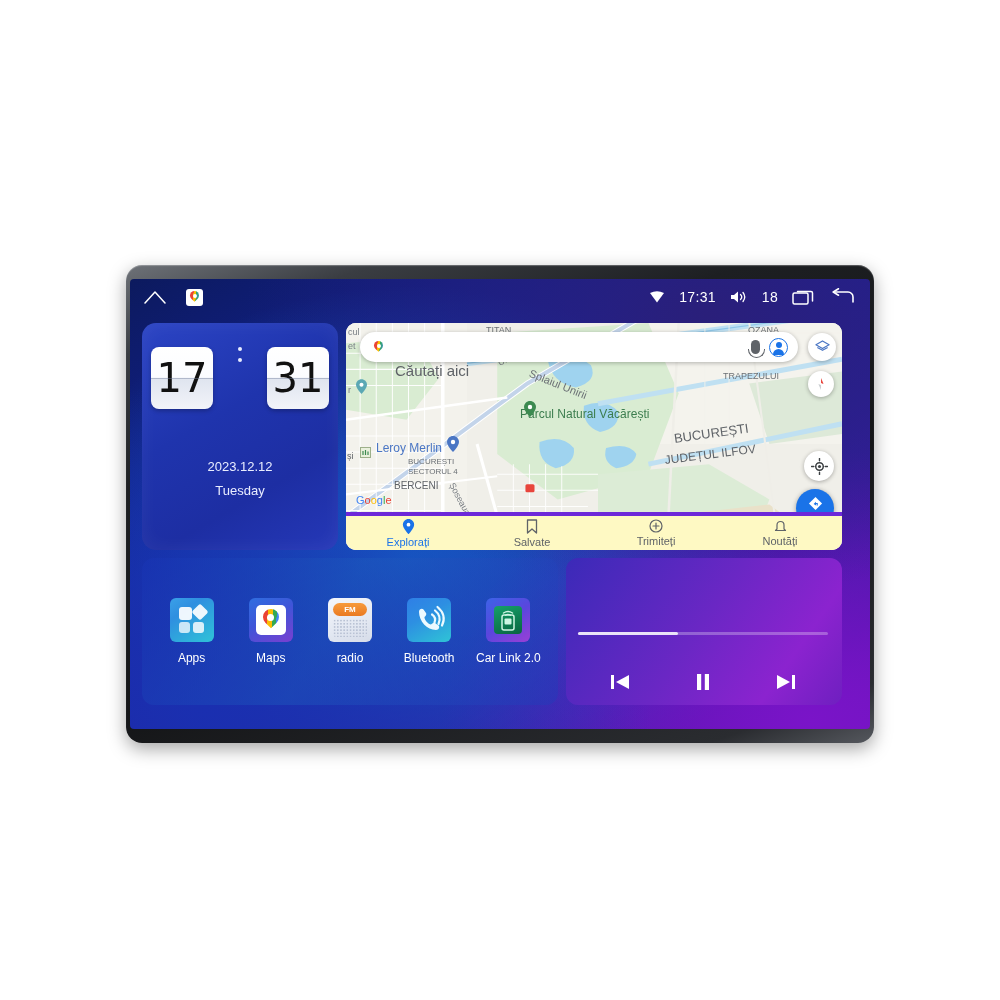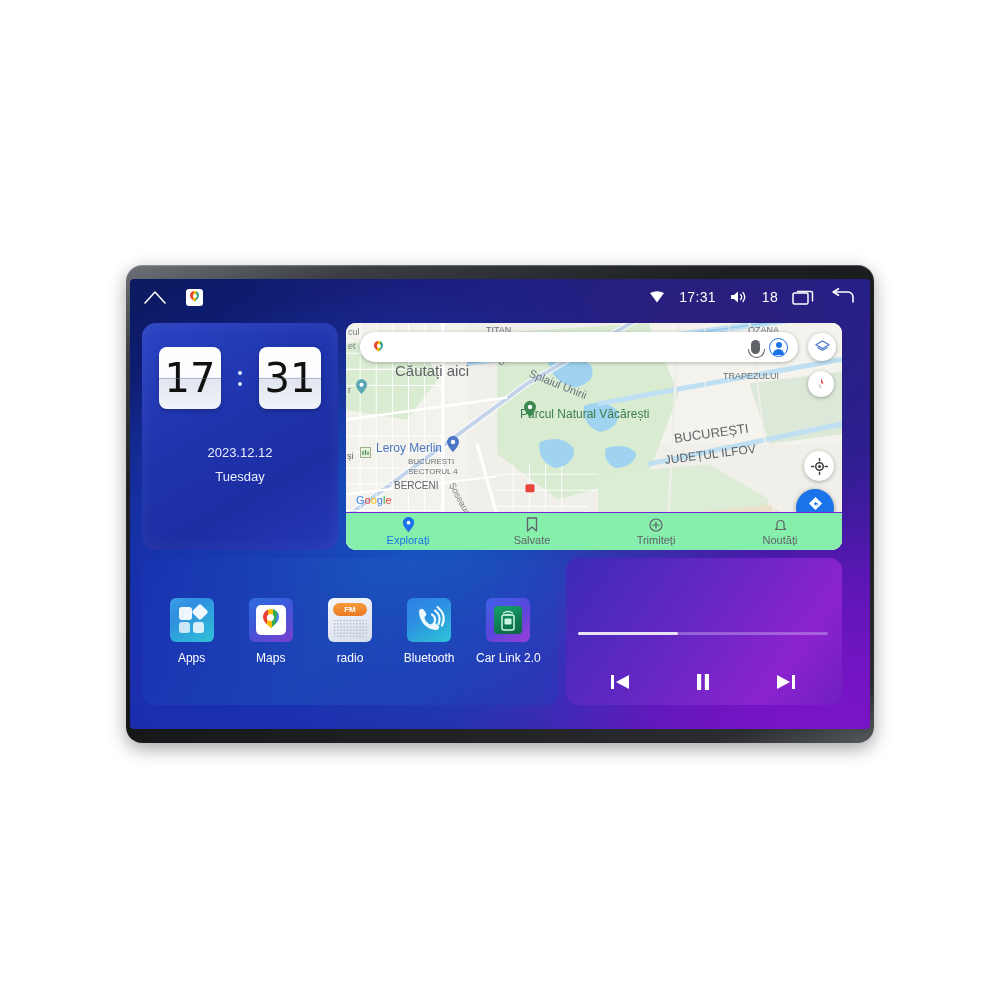--- a/index.html
+++ b/index.html
@@ -73,37 +73,37 @@
 
   
   #clock-card {
     width: 196px; height: 100%;
     border-radius: 14px;
     background: linear-gradient(150deg, #2b44c4 0%, #1f34ad 40%, #1d2ea3 70%, #2538b8 100%);
     box-shadow: inset 0 0 20px rgba(255,255,255,0.06);
     display: flex; flex-direction: column; align-items: center;
     padding-top: 24px;
   }
-  .flip-row { display:flex; align-items:center; gap: 12px; }
+  .flip-row { display:flex; gap: 20px; }
   .flip {
     width: 62px; height: 62px; border-radius: 8px;
     background: linear-gradient(#ffffff 0%, #fbfcff 49%, #dfe4ef 50%, #f2f4f9 100%);
     display:flex; align-items:center; justify-content:center;
     font-size: 40px; font-weight: 400; color:#111;
     font-family: "DejaVu Sans", sans-serif;
     box-shadow: 0 2px 4px rgba(0,0,0,0.25);
     position: relative;
   }
   .flip::after {
     content:''; position:absolute; left:0; right:0; top:50%;
     height:1px; background: rgba(120,130,160,0.45);
   }
   .colon { display:flex; flex-direction:column; gap:7px; padding: 0 5px; }
   .colon i { width:4px; height:4px; border-radius:50%; background:#e8ecff; display:block; }
-  #clock-date { margin-top: 36px; font-size: 13px; color:#e9edff; }
+  #clock-date { margin-top: 50px; font-size: 13px; color:#e9edff; }
   #clock-day { margin-top: 9px; font-size: 13px; color:#e9edff; }
 
   
   #map-card {
     flex: 1; height: 100%;
     border-radius: 10px; overflow: hidden;
     position: relative;
     background: #eef0e9;
   }
   #map-canvas { position:absolute; inset:0; }
@@ -140,21 +140,21 @@
   #start-btn {
     position:absolute; right: 8px; top: 166px; width: 38px; height: 38px;
     border-radius: 50%; background:#1a73e8; color:#fff;
     display:flex; flex-direction:column; align-items:center; justify-content:center;
     box-shadow: 0 1px 5px rgba(0,0,0,0.35);
   }
   #start-btn .lbl { font-size: 9px; font-weight:700; letter-spacing:.3px; margin-top:-1px; }
 
   #map-bottomnav {
     position:absolute; left:0; right:0; bottom:0; height: 38px;
-    background:#86efac; display:flex; border-top:1px solid #6d28d9;
+    background:#fef9c3; display:flex; border-top:4px solid #6d28d9;
   }
   .mn-item { flex:1; display:flex; flex-direction:column; align-items:center; justify-content:center; gap:2px; color:#5f6368; }
   .mn-item.active { color:#1a73e8; }
   .mn-item .t { font-size: 11px; }
 
   .map-label { position:absolute; color:#4b4f54; white-space:nowrap; pointer-events:none; }
 
   
   #goog { position:absolute; left:10px; bottom:44px; font-size:11px; font-family:"Liberation Sans",sans-serif; }
   #goog span:nth-child(1){color:#4285f4} #goog span:nth-child(2){color:#ea4335}

